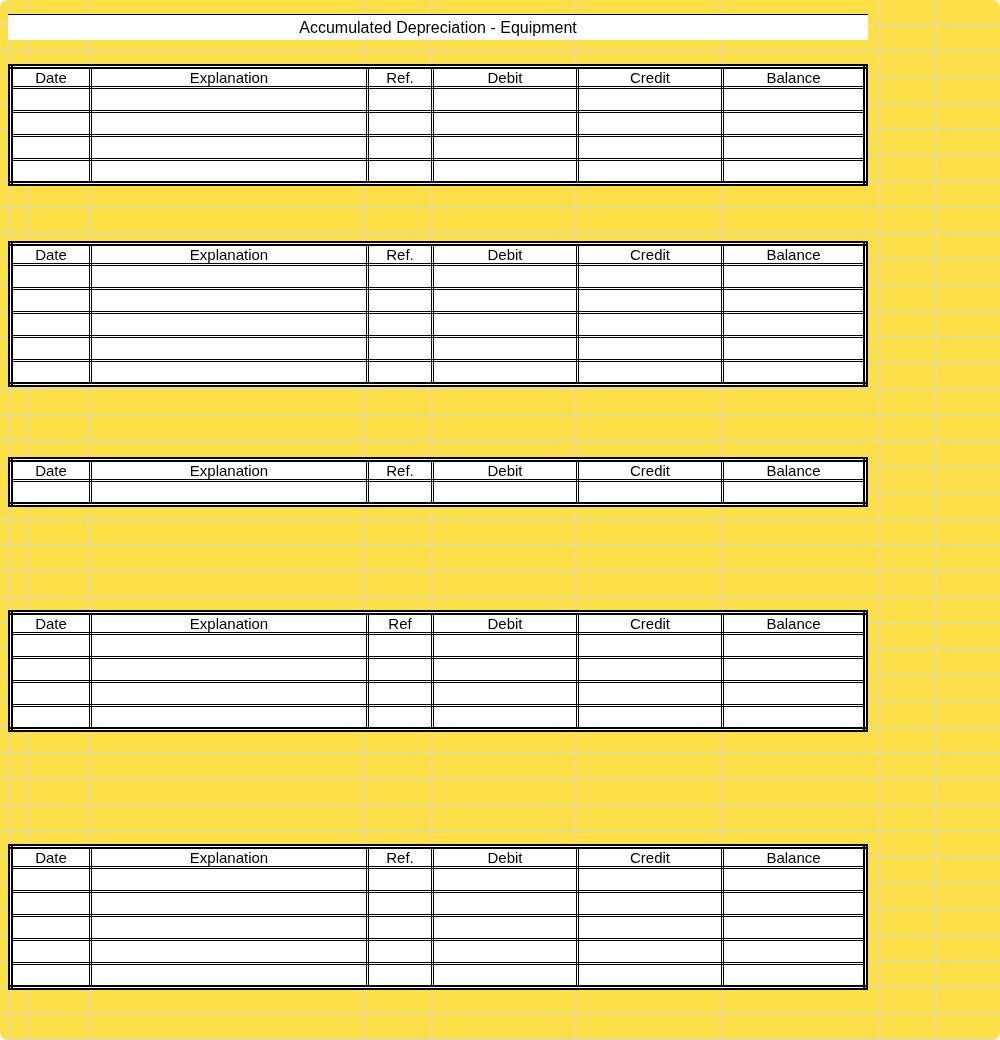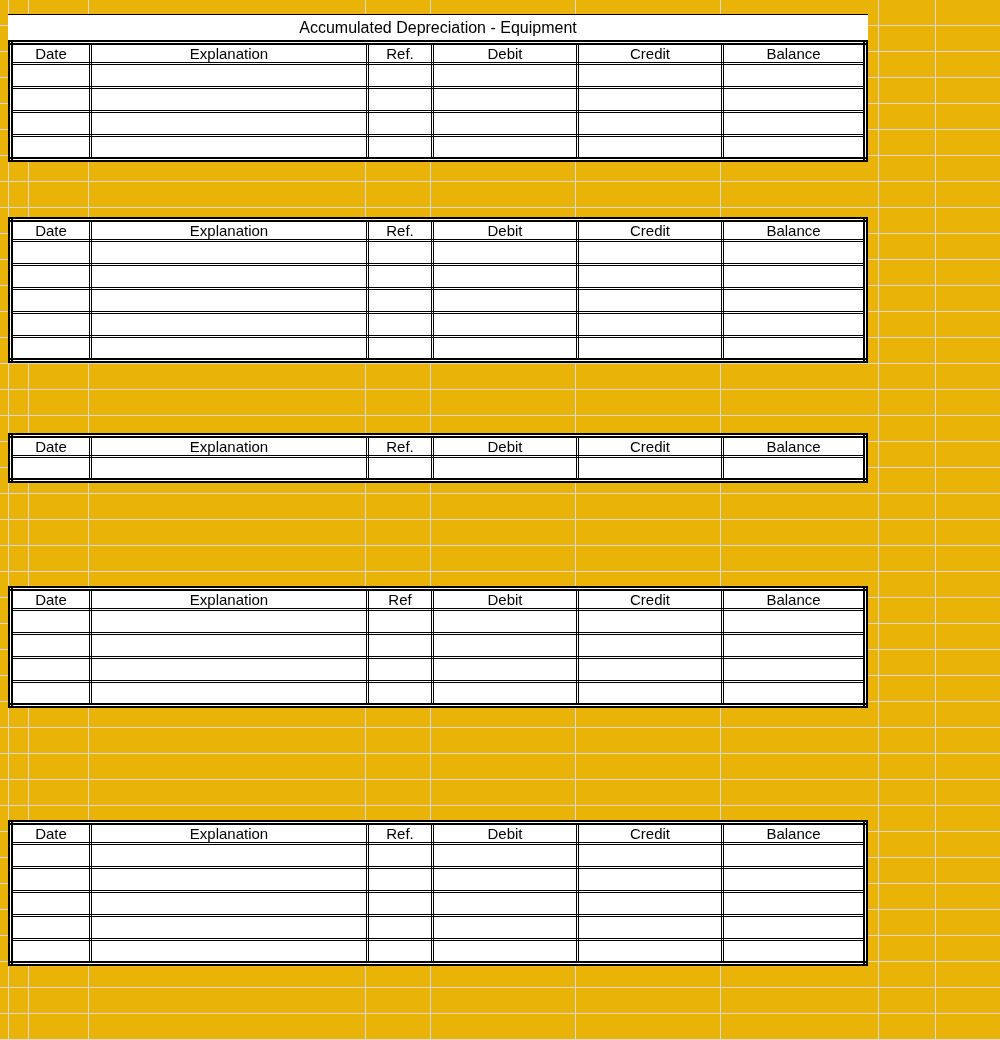--- a/index.html
+++ b/index.html
@@ -3,22 +3,23 @@
 <meta charset="utf-8">
 <style>
   * { margin: 0; padding: 0; box-sizing: border-box; }
   html, body { background: #fff; }
   body { font-family: "Liberation Sans", sans-serif; color: #000; }
 
   .sheet {
     position: relative;
     width: 1000px;
     height: 1040px;
-    background: #eab308;
+    background: #fde047;
     overflow: hidden;
+    border-radius: 8px;
   }
 
   
   .grid {
     position: absolute;
     inset: 0;
     background-image:
       linear-gradient(#d8d8d8,#d8d8d8),
       linear-gradient(#d8d8d8,#d8d8d8),
       linear-gradient(#d8d8d8,#d8d8d8),
@@ -49,20 +50,21 @@
   }
   .ledger-title.top-line { border-top: 1.5px solid #000; }
   .ledger-title.top-double { border-top: 5px double #000; }
 
   table.ledger-table {
     width: 860px;
     table-layout: fixed;
     border-collapse: collapse;
     border: 5px double #000;
     background: #fff;
+    margin-top: 24px;
   }
   .c-date   { width: 80px; }
   .c-expl   { width: 277px; }
   .c-ref    { width: 65px; }
   .c-debit  { width: 145px; }
   .c-credit { width: 145px; }
 
   table.ledger-table th,
   table.ledger-table td {
     border: 3px double #000;

